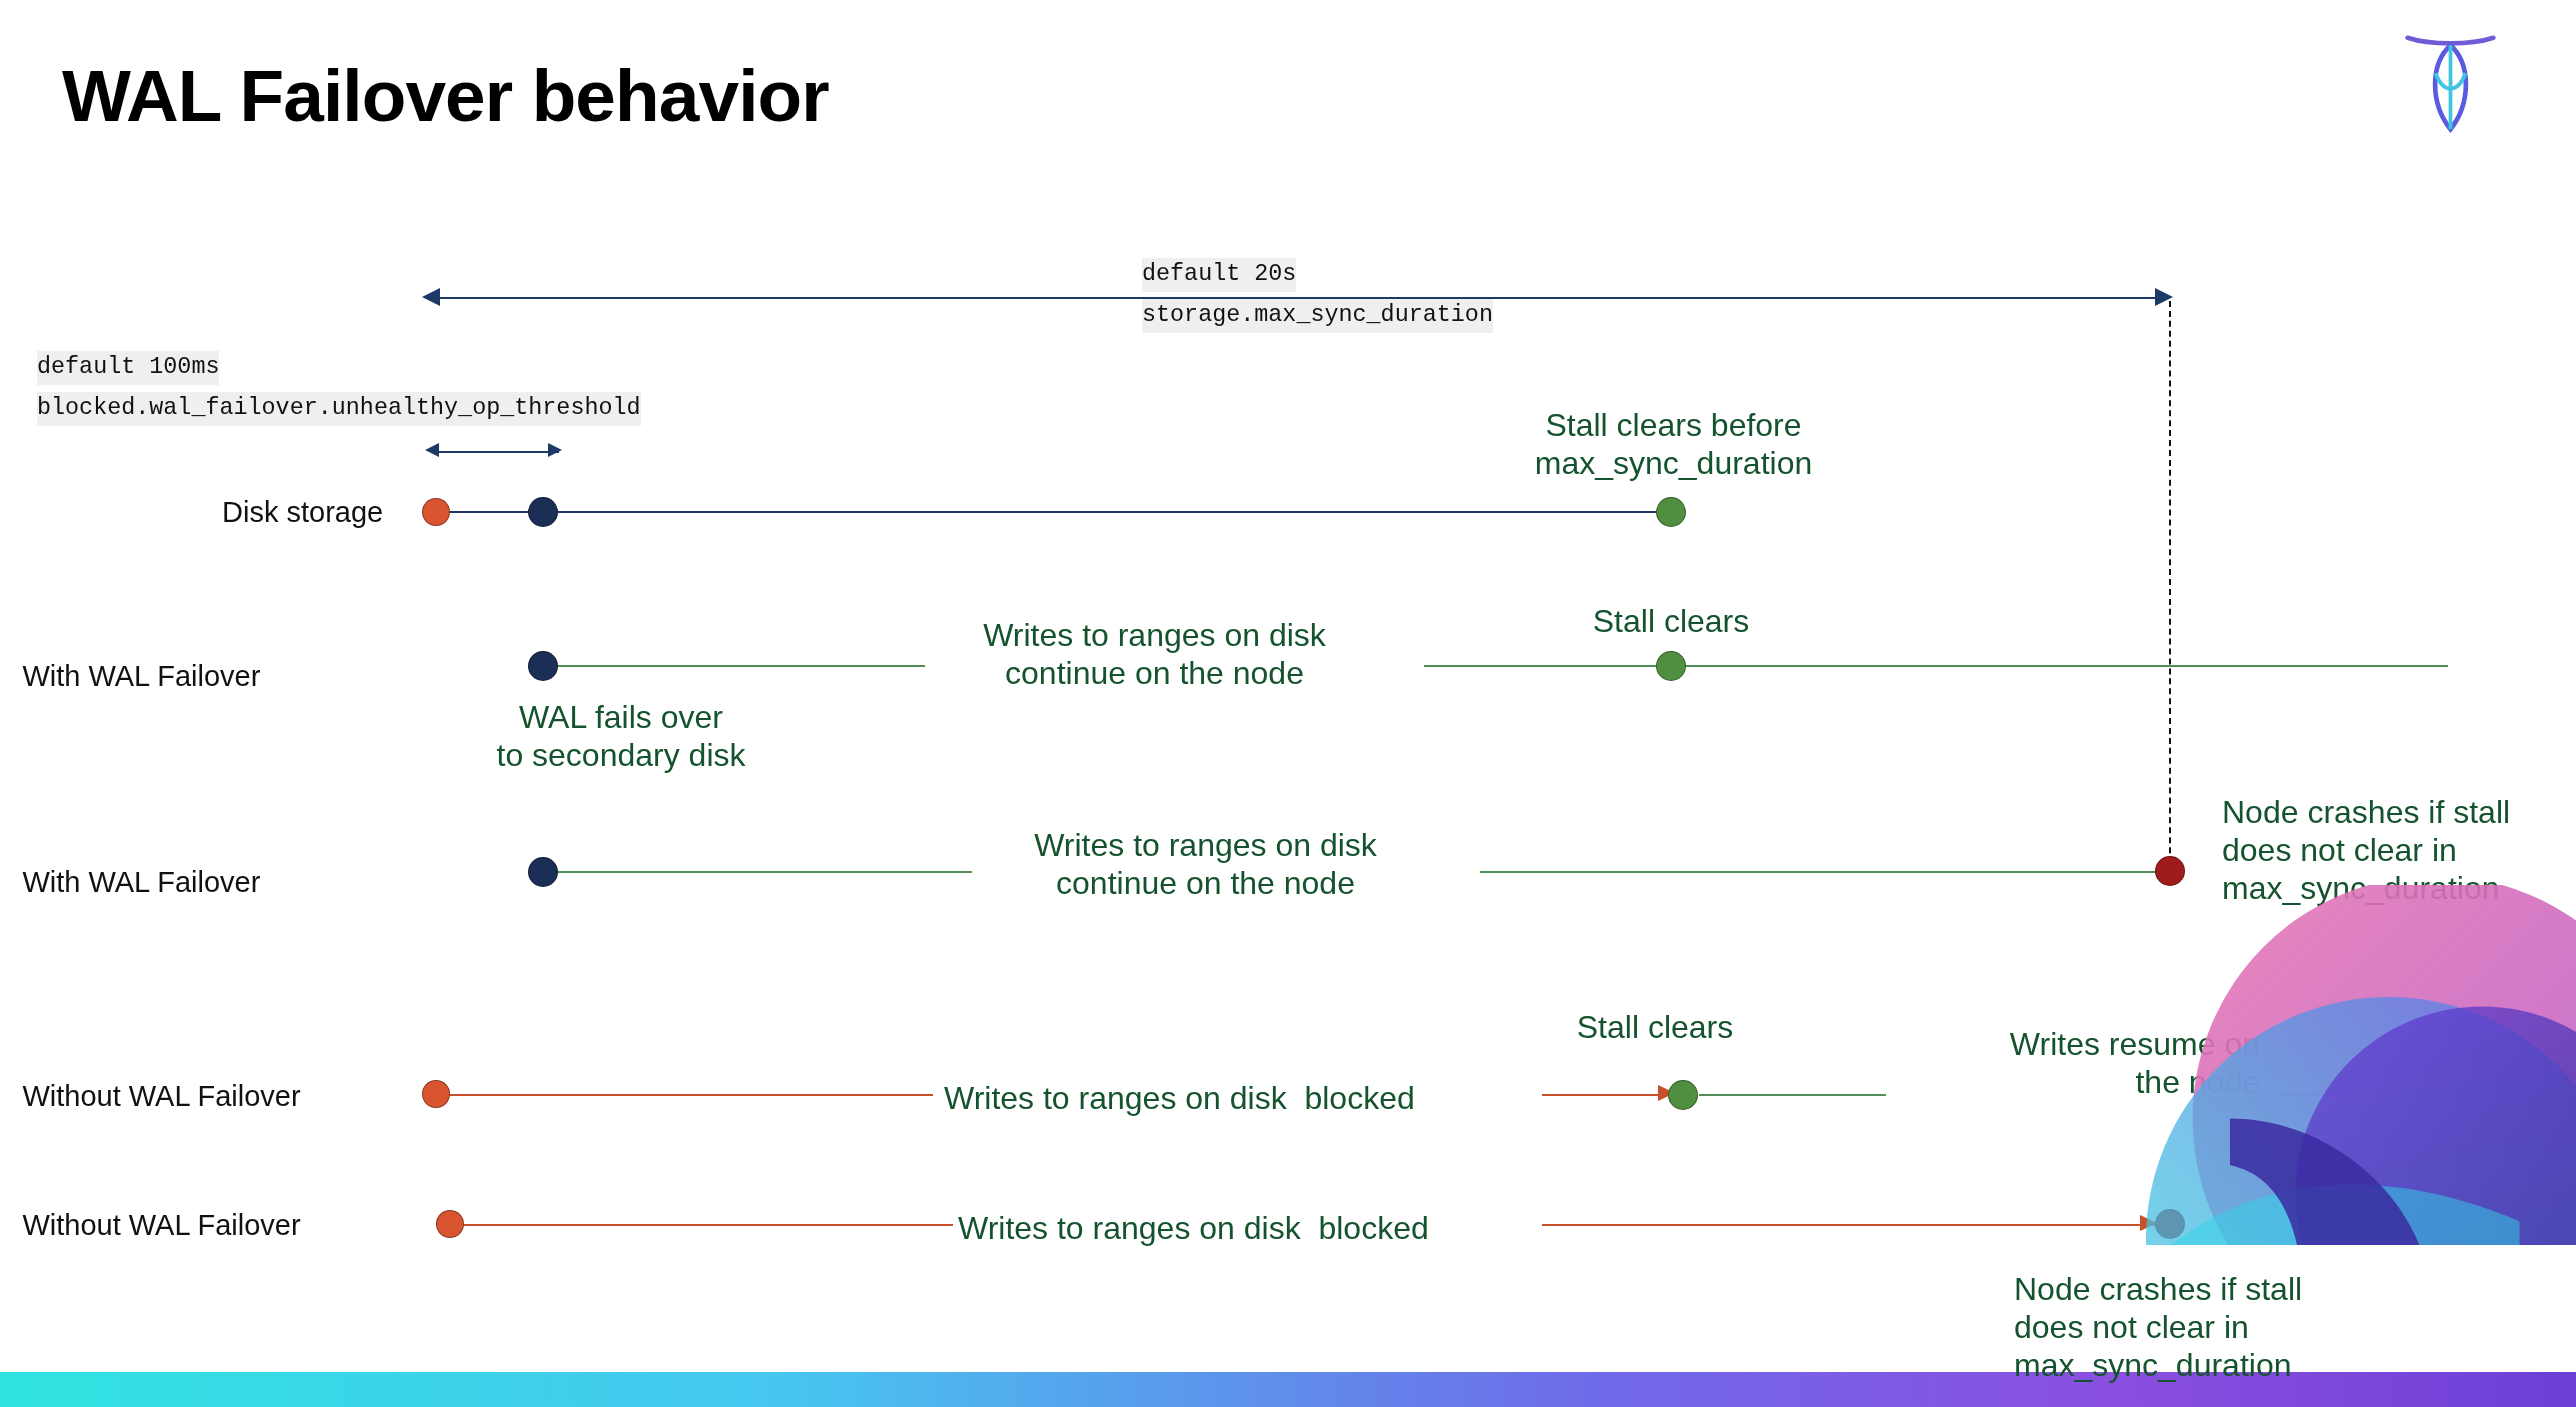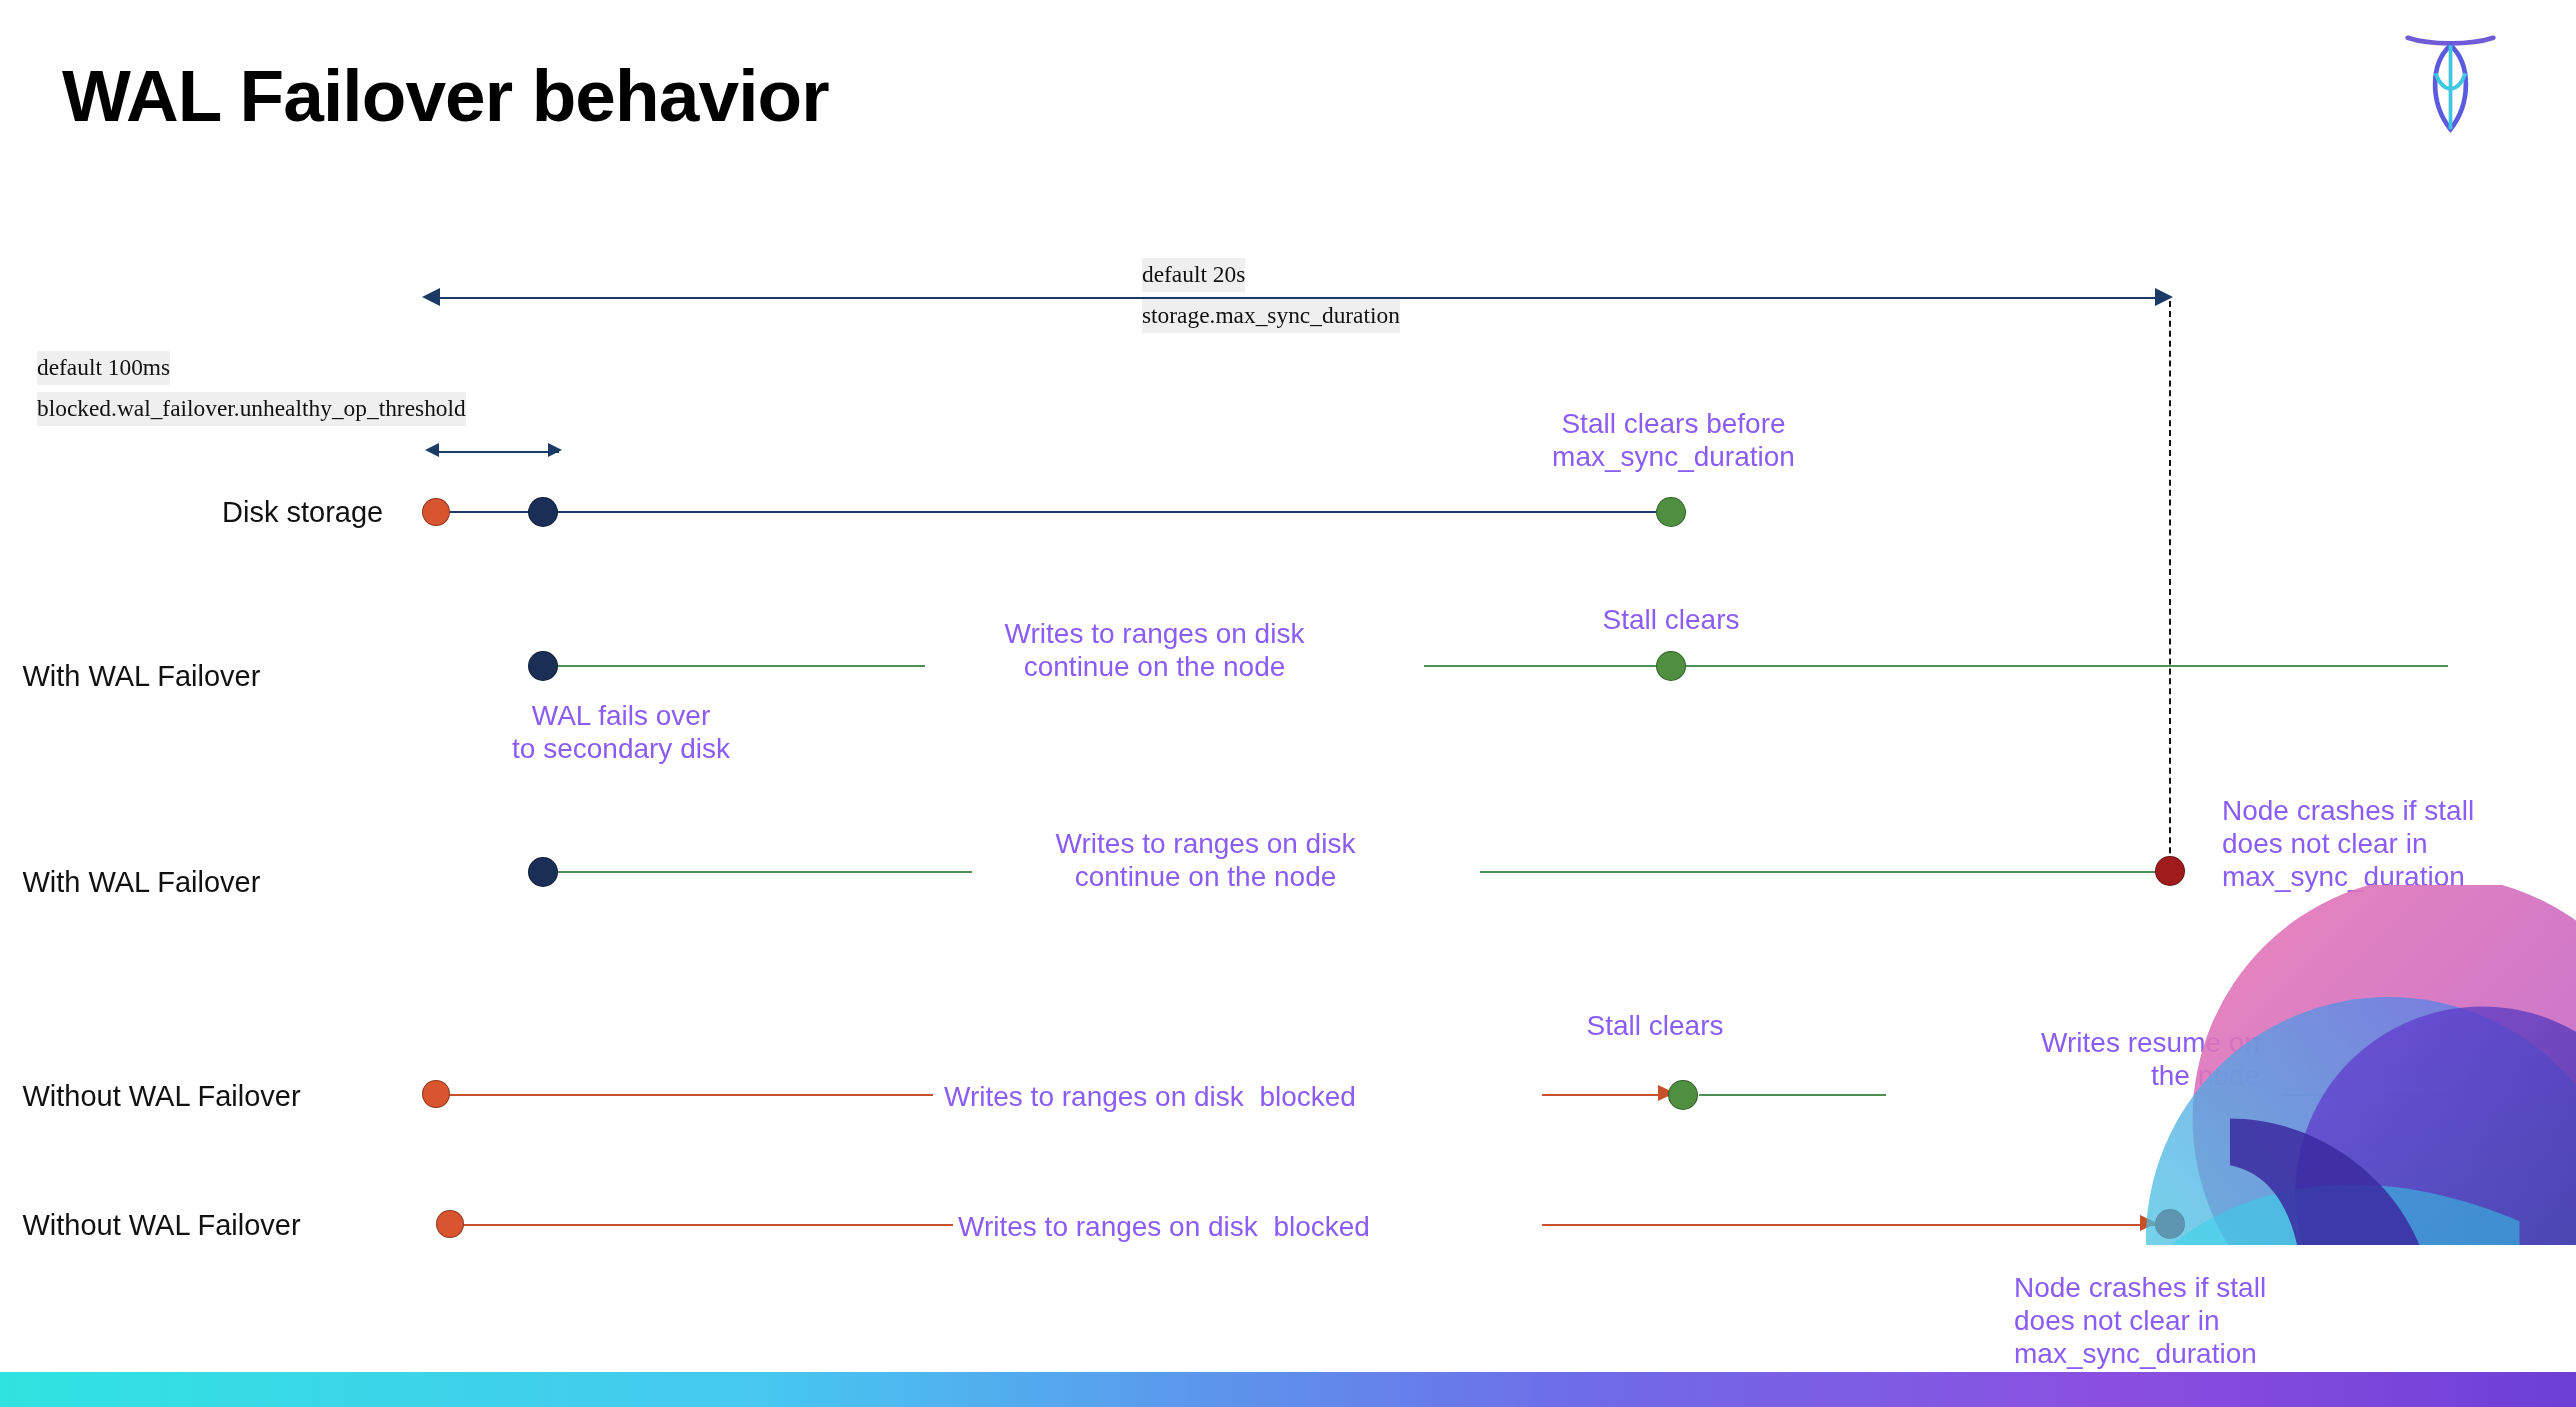--- a/index.html
+++ b/index.html
@@ -36,34 +36,34 @@
     position: absolute;
     right: 77px;
     top: 32px;
     width: 97px;
     height: 103px;
   }
 
   
   .code-label {
     position: absolute;
-    font-family: Liberation Serif, serif;
+    font-family: Liberation Mono, monospace;
     font-size: 23.4px;
     line-height: 1.45;
     color: #111111;
     background: #efefef;
     white-space: pre;
   }
 
   
   .lbl {
     position: absolute;
-    font-size: 28px;
+    font-size: 32px;
     line-height: 1.18;
-    color: #8b5cf6;
+    color: #14532d;
     white-space: pre;
   }
   .lbl.center { text-align: center; }
 
   .row-label {
     position: absolute;
     font-size: 29px;
     color: #111111;
     white-space: nowrap;
   }

